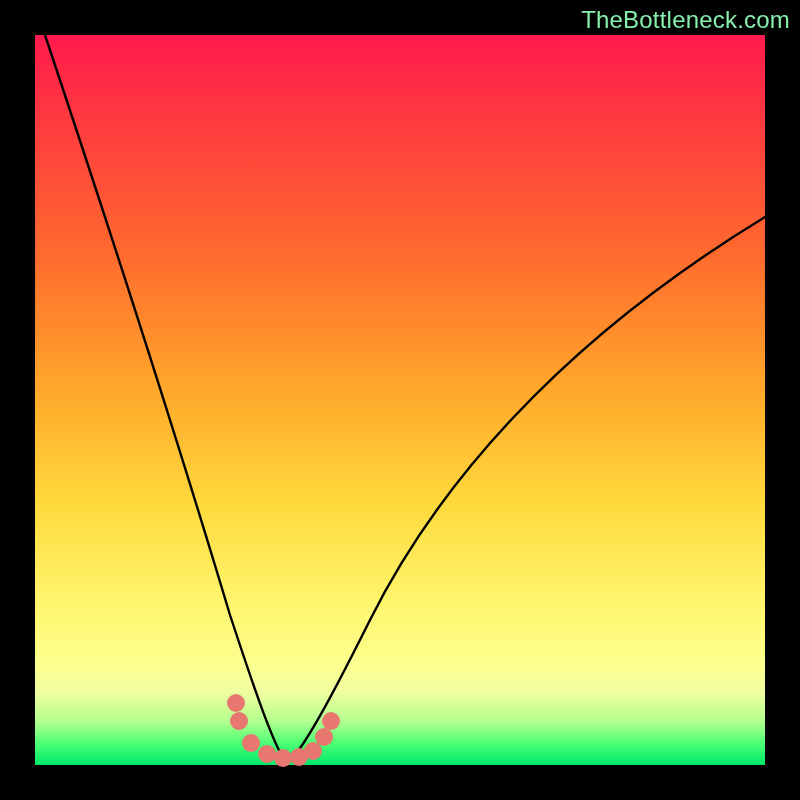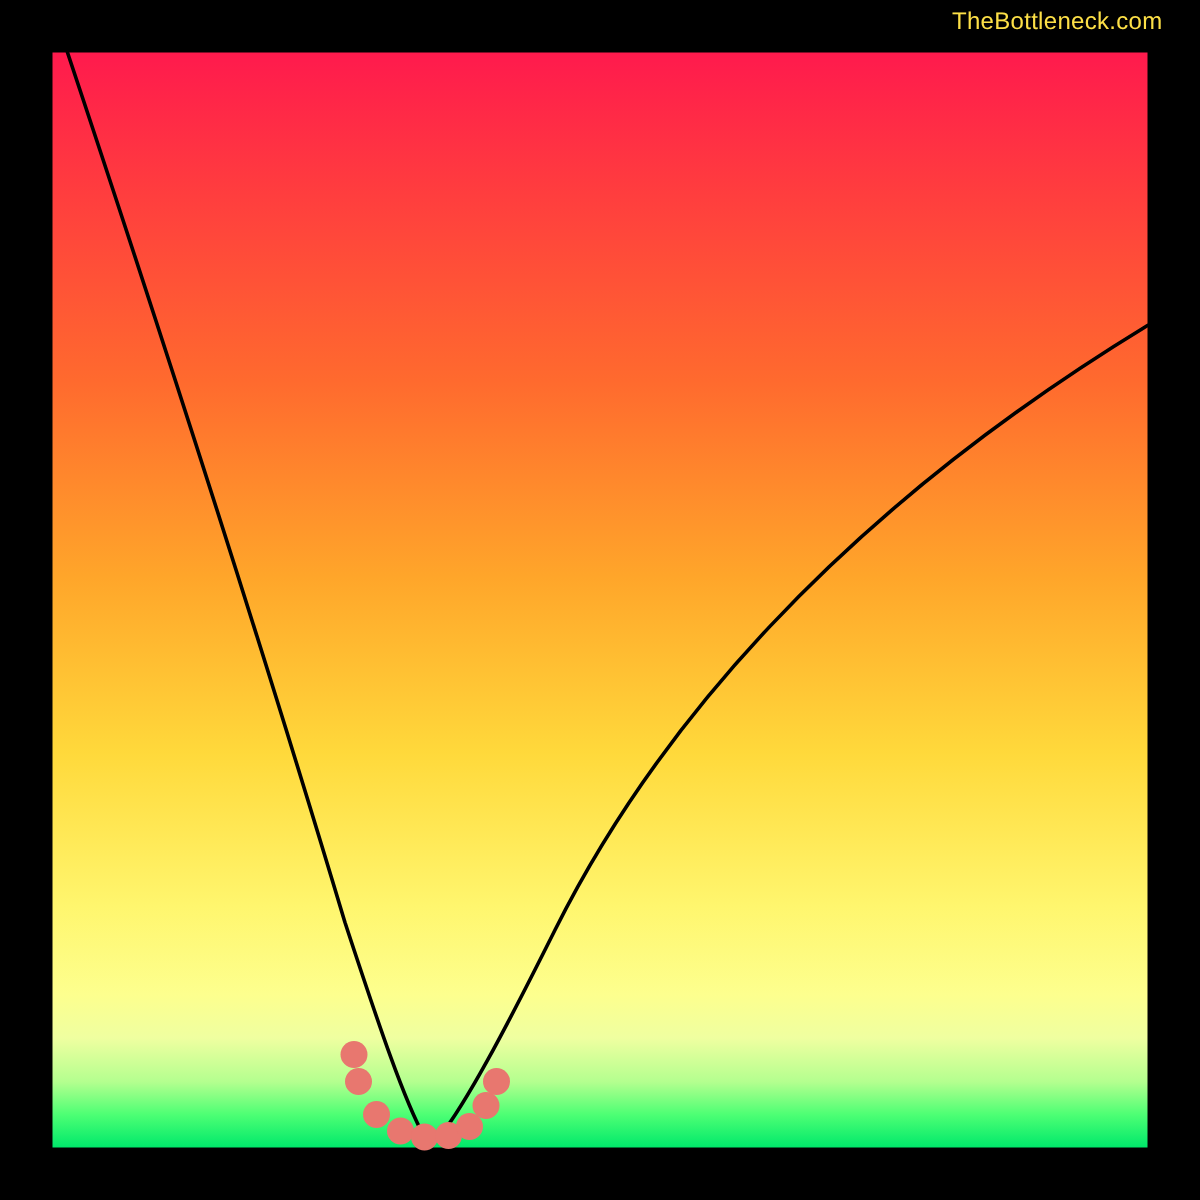--- a/index.html
+++ b/index.html
@@ -37,23 +37,23 @@
       #fdff8e 86%,
       #efffa0 90%,
       #b4ff8f 94%,
       #4dff74 97%,
       #00e86b 100%
     );
   }
   .watermark {
     position: absolute;
     top: 6px;
-    right: 25px;
-    color: #fde047;
-    font-size: 16px;
+    right: 10px;
+    color: #86efac;
+    font-size: 24px;
     letter-spacing: 0.2px;
     user-select: none;
   }
   svg.curves {
     position: absolute;
     left: 0;
     top: 0;
     width: 730px;
     height: 730px;
     overflow: visible;

